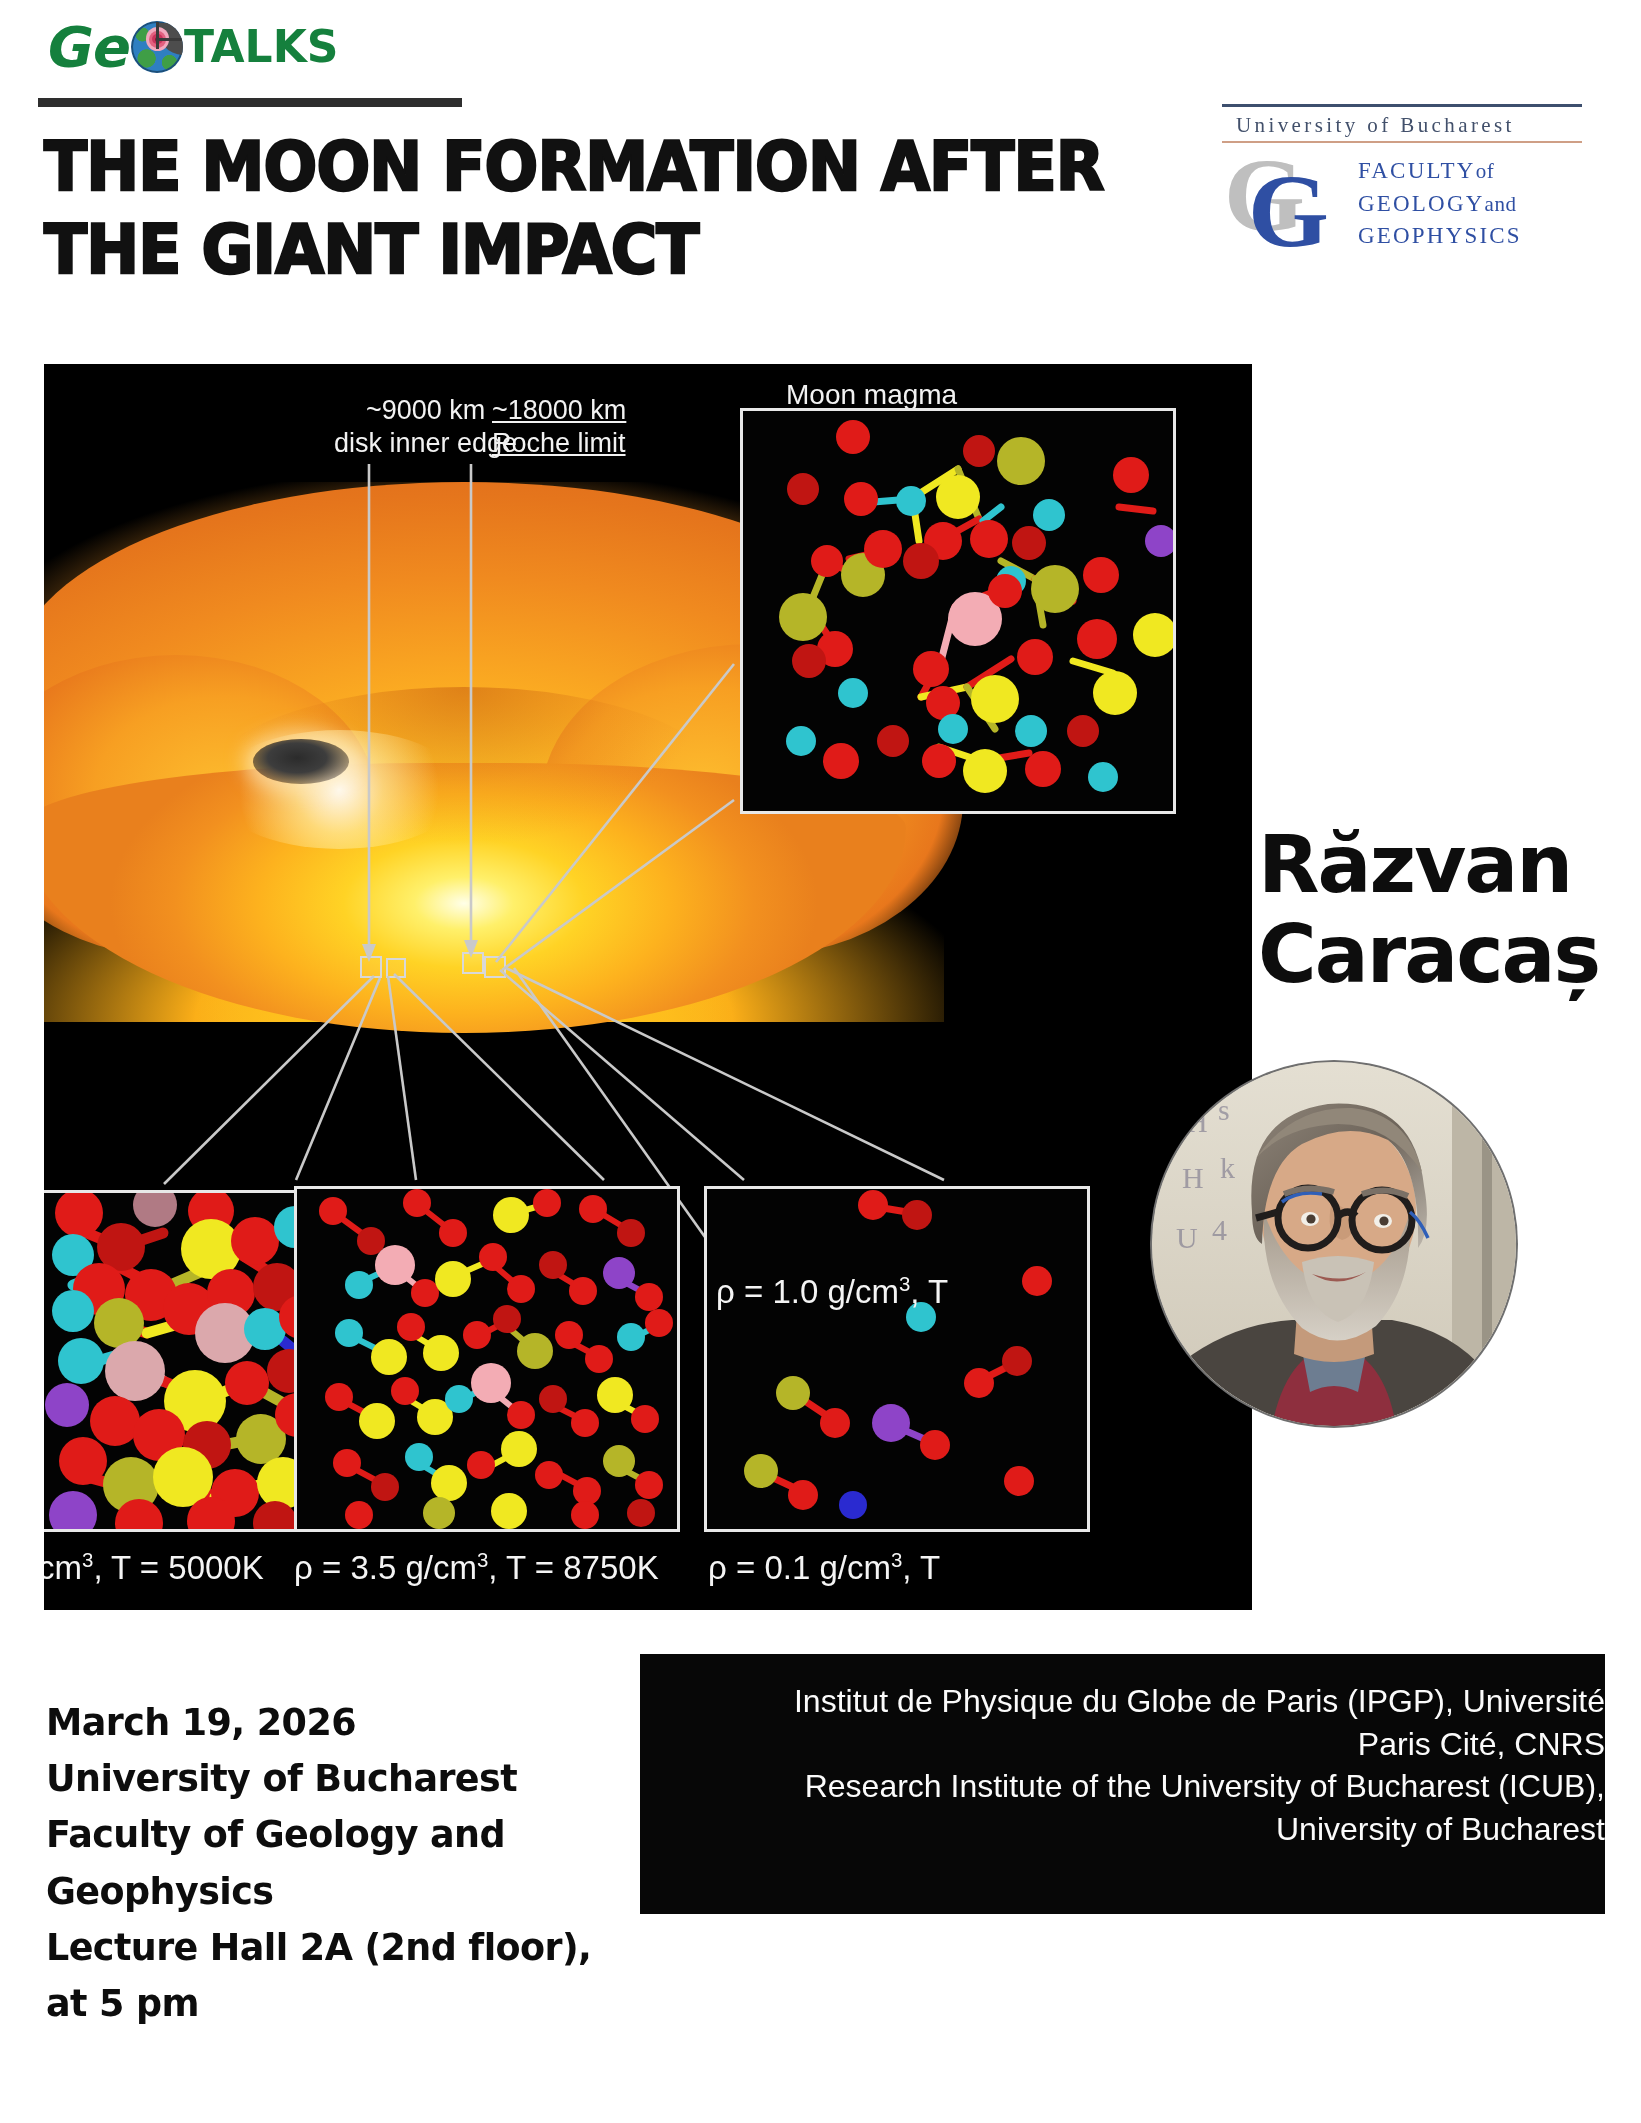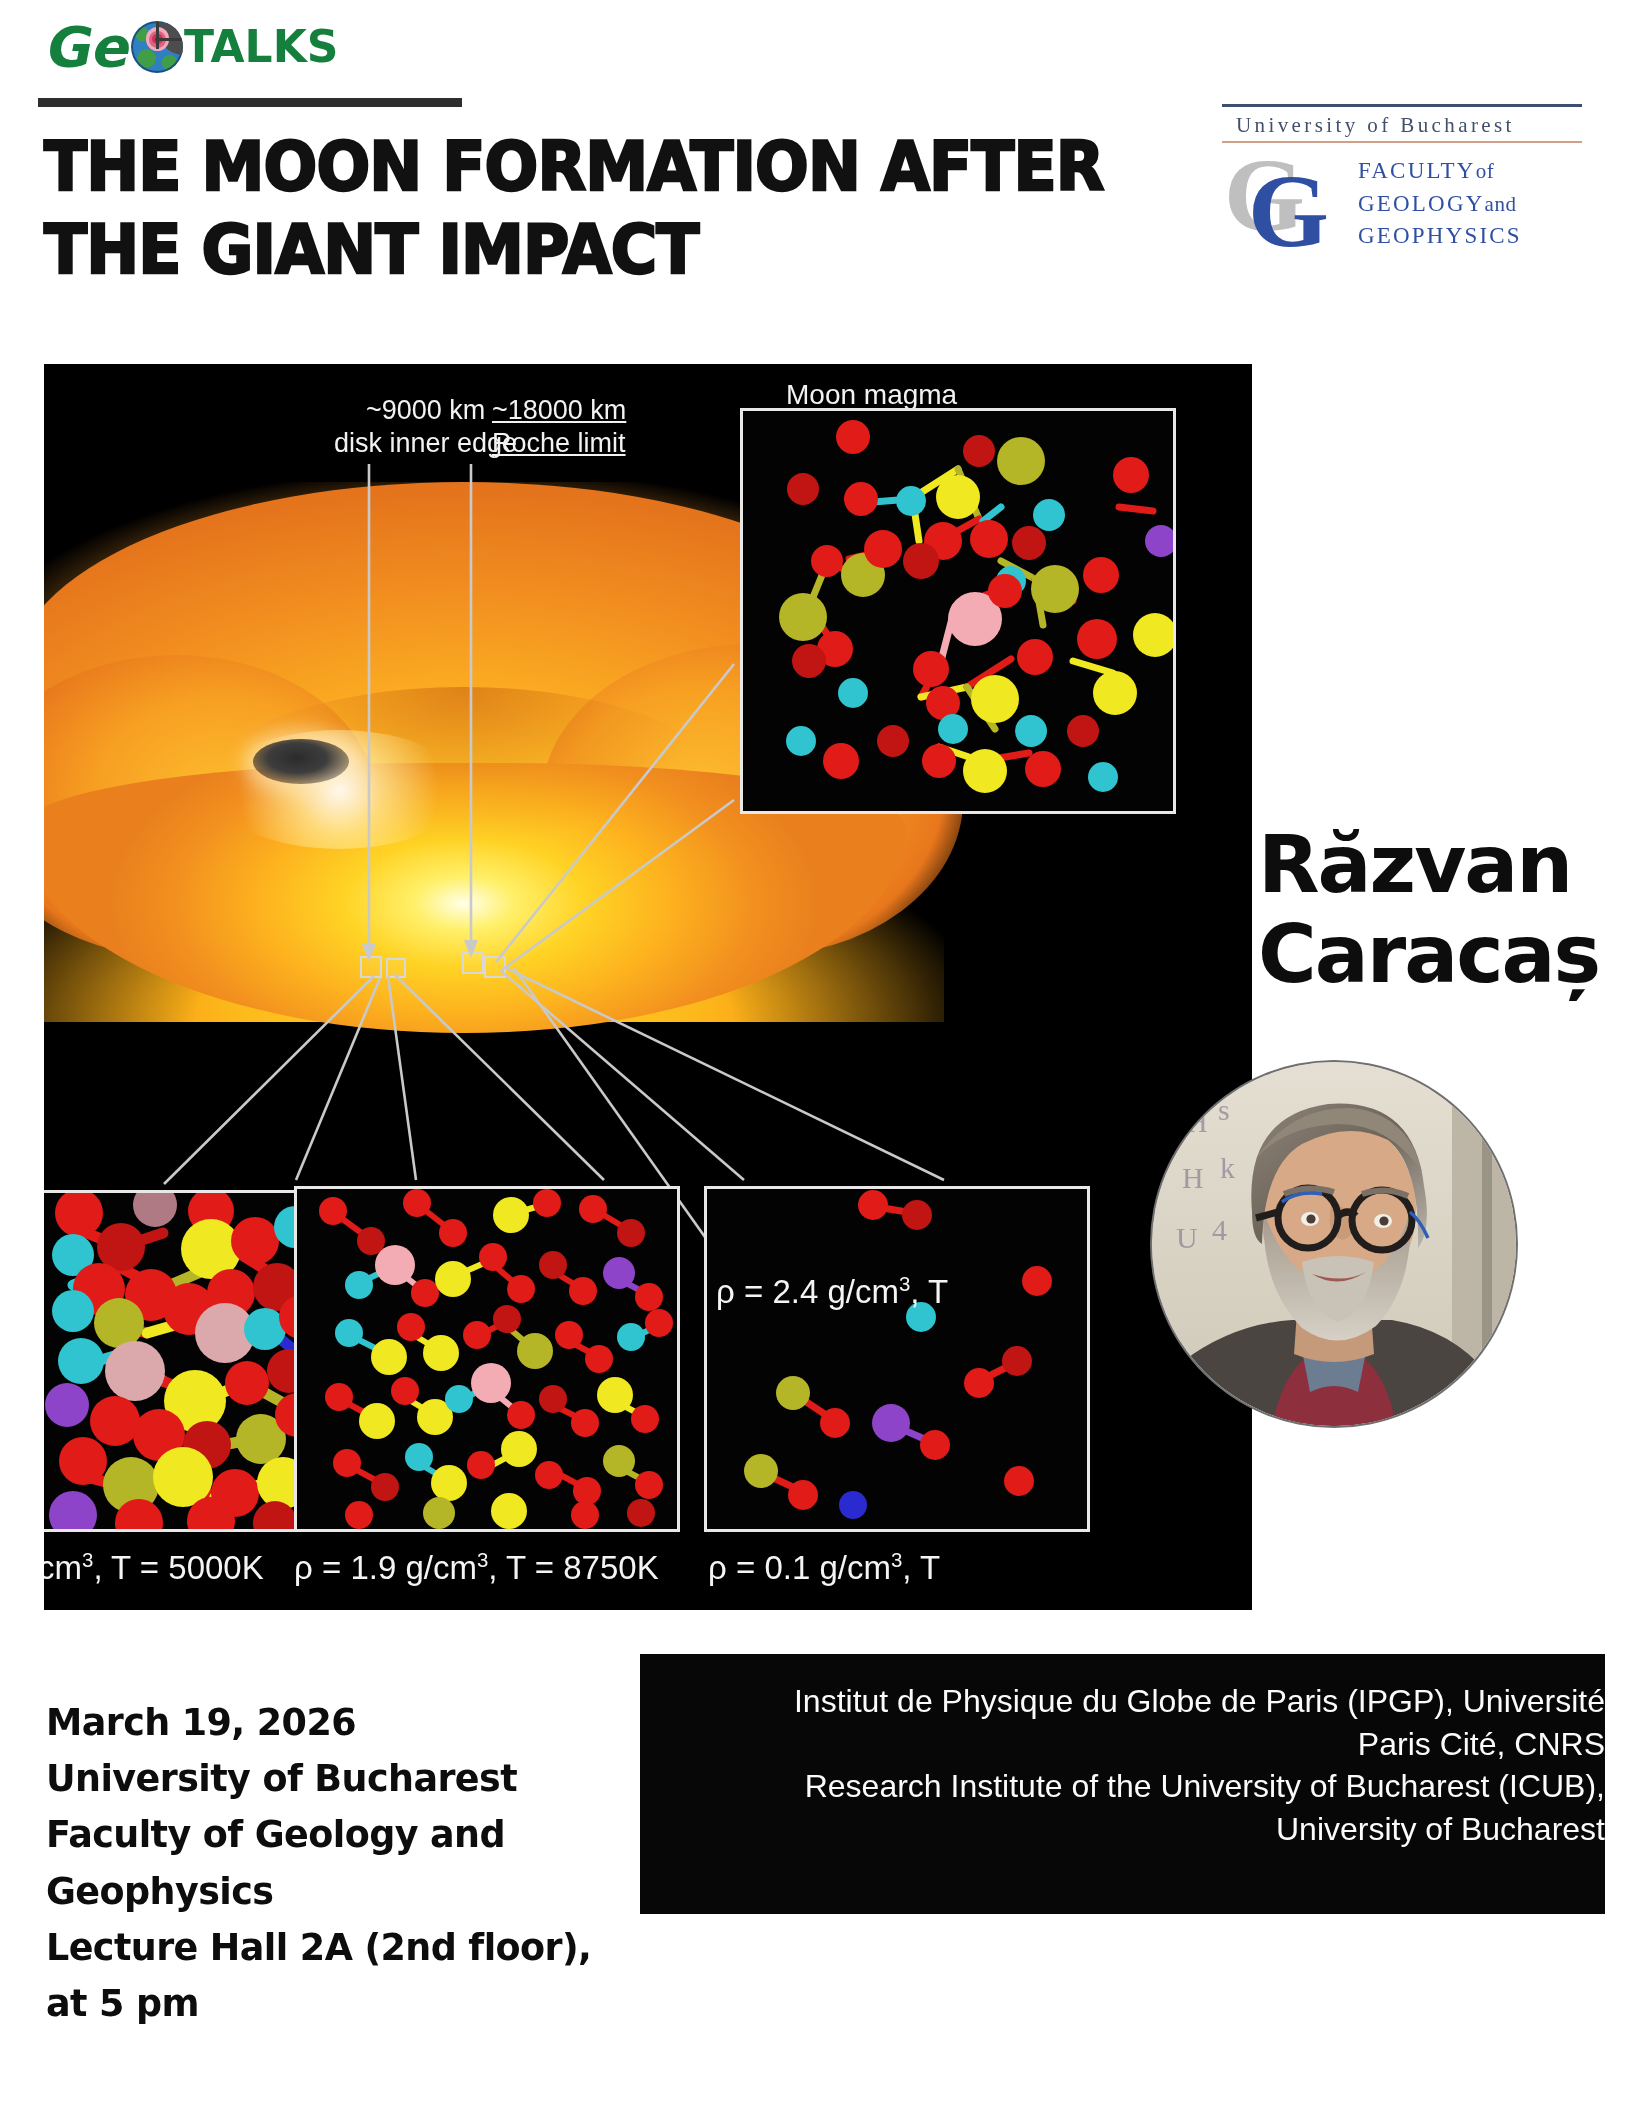--- a/index.html
+++ b/index.html
@@ -705,25 +705,25 @@
         <circle cx="272" cy="194" r="15" fill="#e01b18"></circle>
         <circle cx="310" cy="172" r="15" fill="#c01512"></circle>
         <circle cx="54" cy="282" r="17" fill="#b5b528"></circle>
         <circle cx="96" cy="306" r="15" fill="#e01b18"></circle>
         <circle cx="146" cy="316" r="14" fill="#2a2ad0"></circle>
         <circle cx="312" cy="292" r="15" fill="#e01b18"></circle>
       </g>
     </svg>
   </div>
 
-  <div class="panel-caption" id="cap-magma"><span>ρ = 2.4 g/cm</span><sup>3</sup><span>, T</span></div>
+  <div class="panel-caption" id="cap-magma"><span>ρ = 1.0 g/cm</span><sup>3</sup><span>, T</span></div>
 
   <div class="panel-caption" id="cap-left"><span>cm</span><sup>3</sup><span>, T = 5000K</span></div>
 
-  <div class="panel-caption" id="cap-middle"><span>ρ = 1.9 g/cm</span><sup>3</sup><span>, T = 8750K</span></div>
+  <div class="panel-caption" id="cap-middle"><span>ρ = 3.5 g/cm</span><sup>3</sup><span>, T = 8750K</span></div>
 
   <div class="panel-caption" id="cap-right"><span>ρ = 0.1 g/cm</span><sup>3</sup><span>, T</span></div>
 </div>
 
 <div id="speaker-name">
   <div>Răzvan</div>
   <div>Caracaș</div>
 </div>
 
 <div id="portrait">

